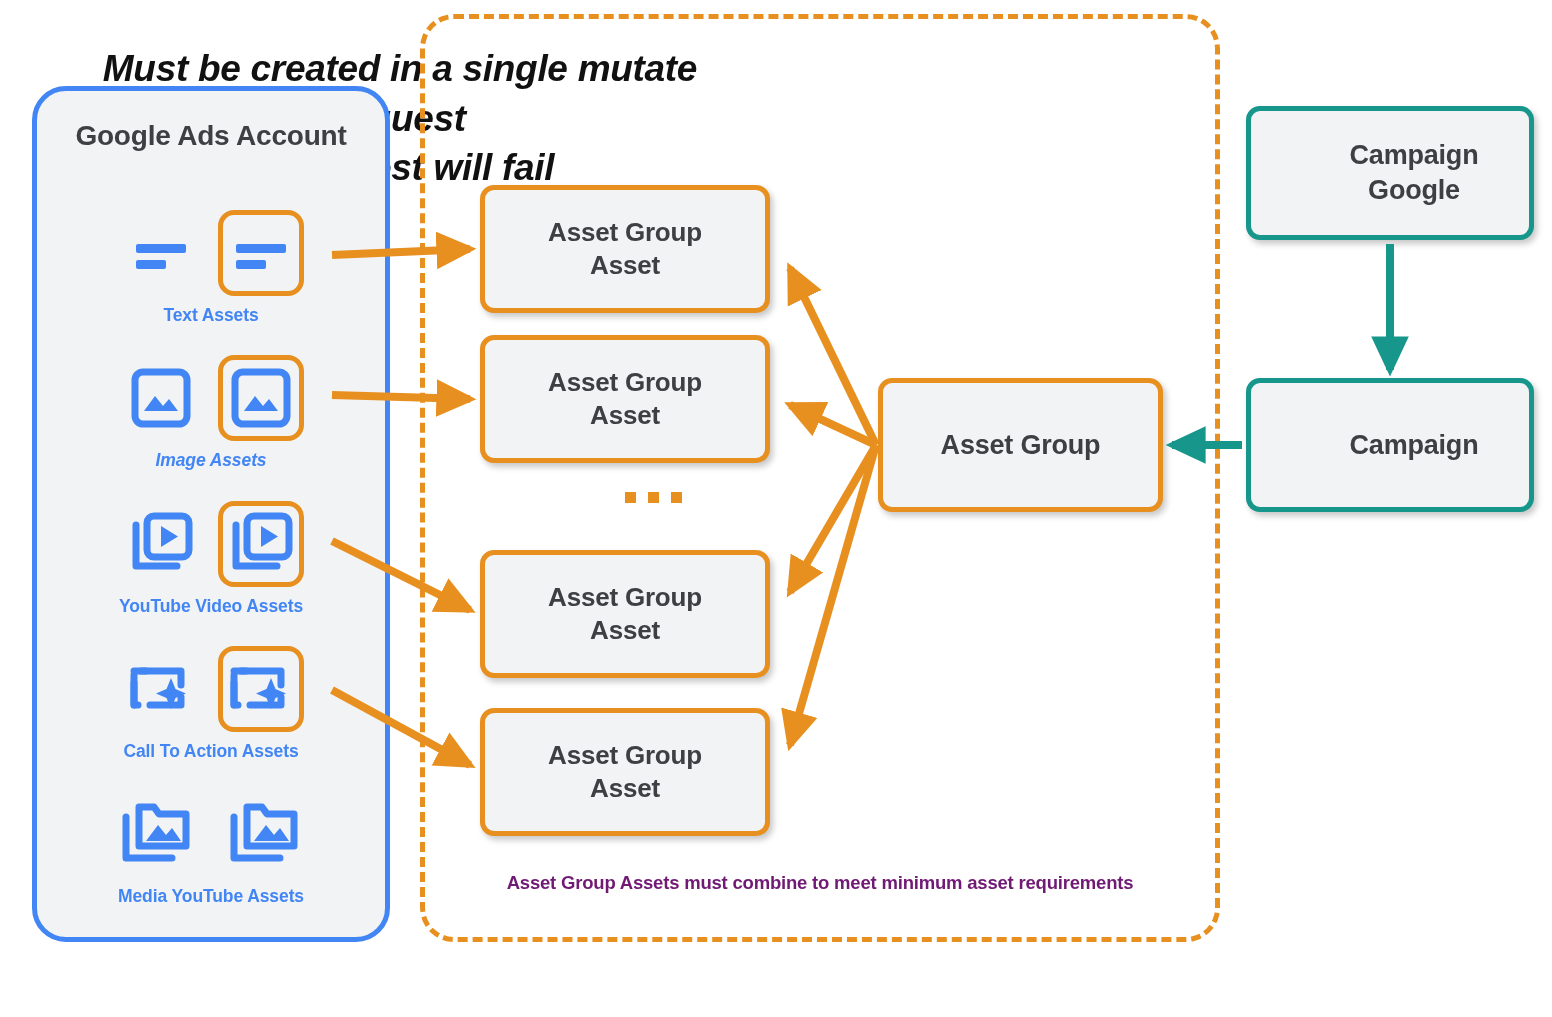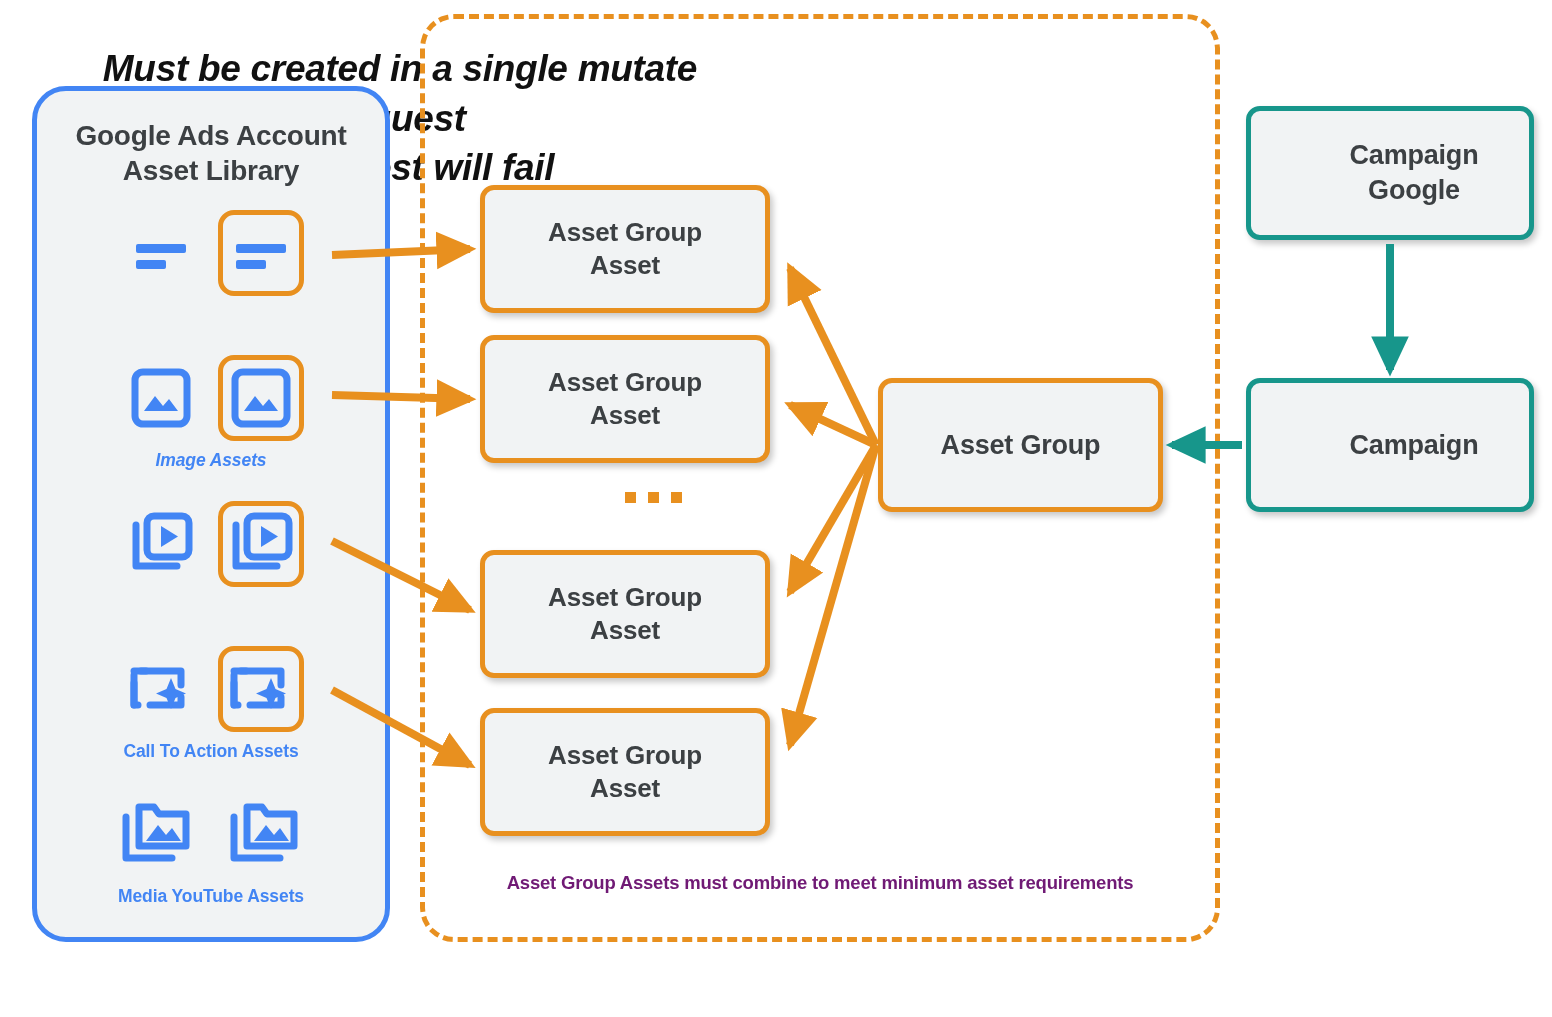--- a/index.html
+++ b/index.html
@@ -160,38 +160,38 @@
     <div>or request will fail</div>
   </div>
 
   <div style="position:absolute;left:420px;top:14px;width:800px;height:928px;z-index:2;pointer-events:none;">
     <div class="mutate-footnote">Asset Group Assets must combine to meet minimum asset requirements</div>
   </div>
 
   <div class="asset-library">
     <div class="library-title">
       <div>Google Ads Account</div>
-      <div>Asset Library</div>
     </div>
 
     <div class="asset-row" style="top:114px;">
       <div class="icon-pair">
         <div class="icon-slot">
           <svg width="66" height="66" viewBox="0 0 66 66">
             <rect x="8" y="24" width="50" height="9" rx="2" fill="#4285f4"></rect>
             <rect x="8" y="40" width="30" height="9" rx="2" fill="#4285f4"></rect>
           </svg>
         </div>
         <div class="icon-slot highlight">
           <svg width="66" height="66" viewBox="0 0 66 66">
             <rect x="8" y="24" width="50" height="9" rx="2" fill="#4285f4"></rect>
             <rect x="8" y="40" width="30" height="9" rx="2" fill="#4285f4"></rect>
           </svg>
         </div>
       </div>
+      <div class="row-label">Text Assets</div>
     </div>
 
     <div class="asset-row" style="top:259px;font-style:italic;">
       <div class="icon-pair">
         <div class="icon-slot">
           <svg width="62" height="62" viewBox="0 0 62 62">
             <rect x="5" y="5" width="52" height="52" rx="8" fill="none" stroke="#4285f4" stroke-width="7"></rect>
             <path d="M14 44 L25 29 L33 39 L39 32 L48 44 Z" fill="#4285f4"></path>
           </svg>
         </div>
@@ -215,20 +215,21 @@
           </svg>
         </div>
         <div class="icon-slot highlight">
           <svg width="66" height="66" viewBox="0 0 66 66">
             <path d="M8 14 L8 55 L49 55" fill="none" stroke="#4285f4" stroke-width="7" stroke-linecap="round" stroke-linejoin="round"></path>
             <rect x="19" y="5" width="42" height="41" rx="7" fill="none" stroke="#4285f4" stroke-width="7"></rect>
             <path d="M33 15 L50 25.5 L33 36 Z" fill="#4285f4"></path>
           </svg>
         </div>
       </div>
+      <div class="row-label">YouTube Video  Assets</div>
     </div>
 
     <div class="asset-row" style="top:550px;">
       <div class="icon-pair">
         <div class="icon-slot">
           <svg width="70" height="52" viewBox="0 0 70 52">
             <path d="M15 8 L55 8 L55 22 M55 34 L55 42 L24 42 M12 42 L8 42 L8 12" fill="none" stroke="#4285f4" stroke-width="7" stroke-linecap="round" stroke-linejoin="round"></path>
             <path d="M8 8 L20 8 M8 42 L8 20" fill="none" stroke="#4285f4" stroke-width="7" stroke-linecap="round"></path>
             <path d="M45 15 L49.5 26 L60 30.5 L49.5 35 L45 46 L40.5 35 L30 30.5 L40.5 26 Z" fill="#4285f4"></path>
           </svg>

